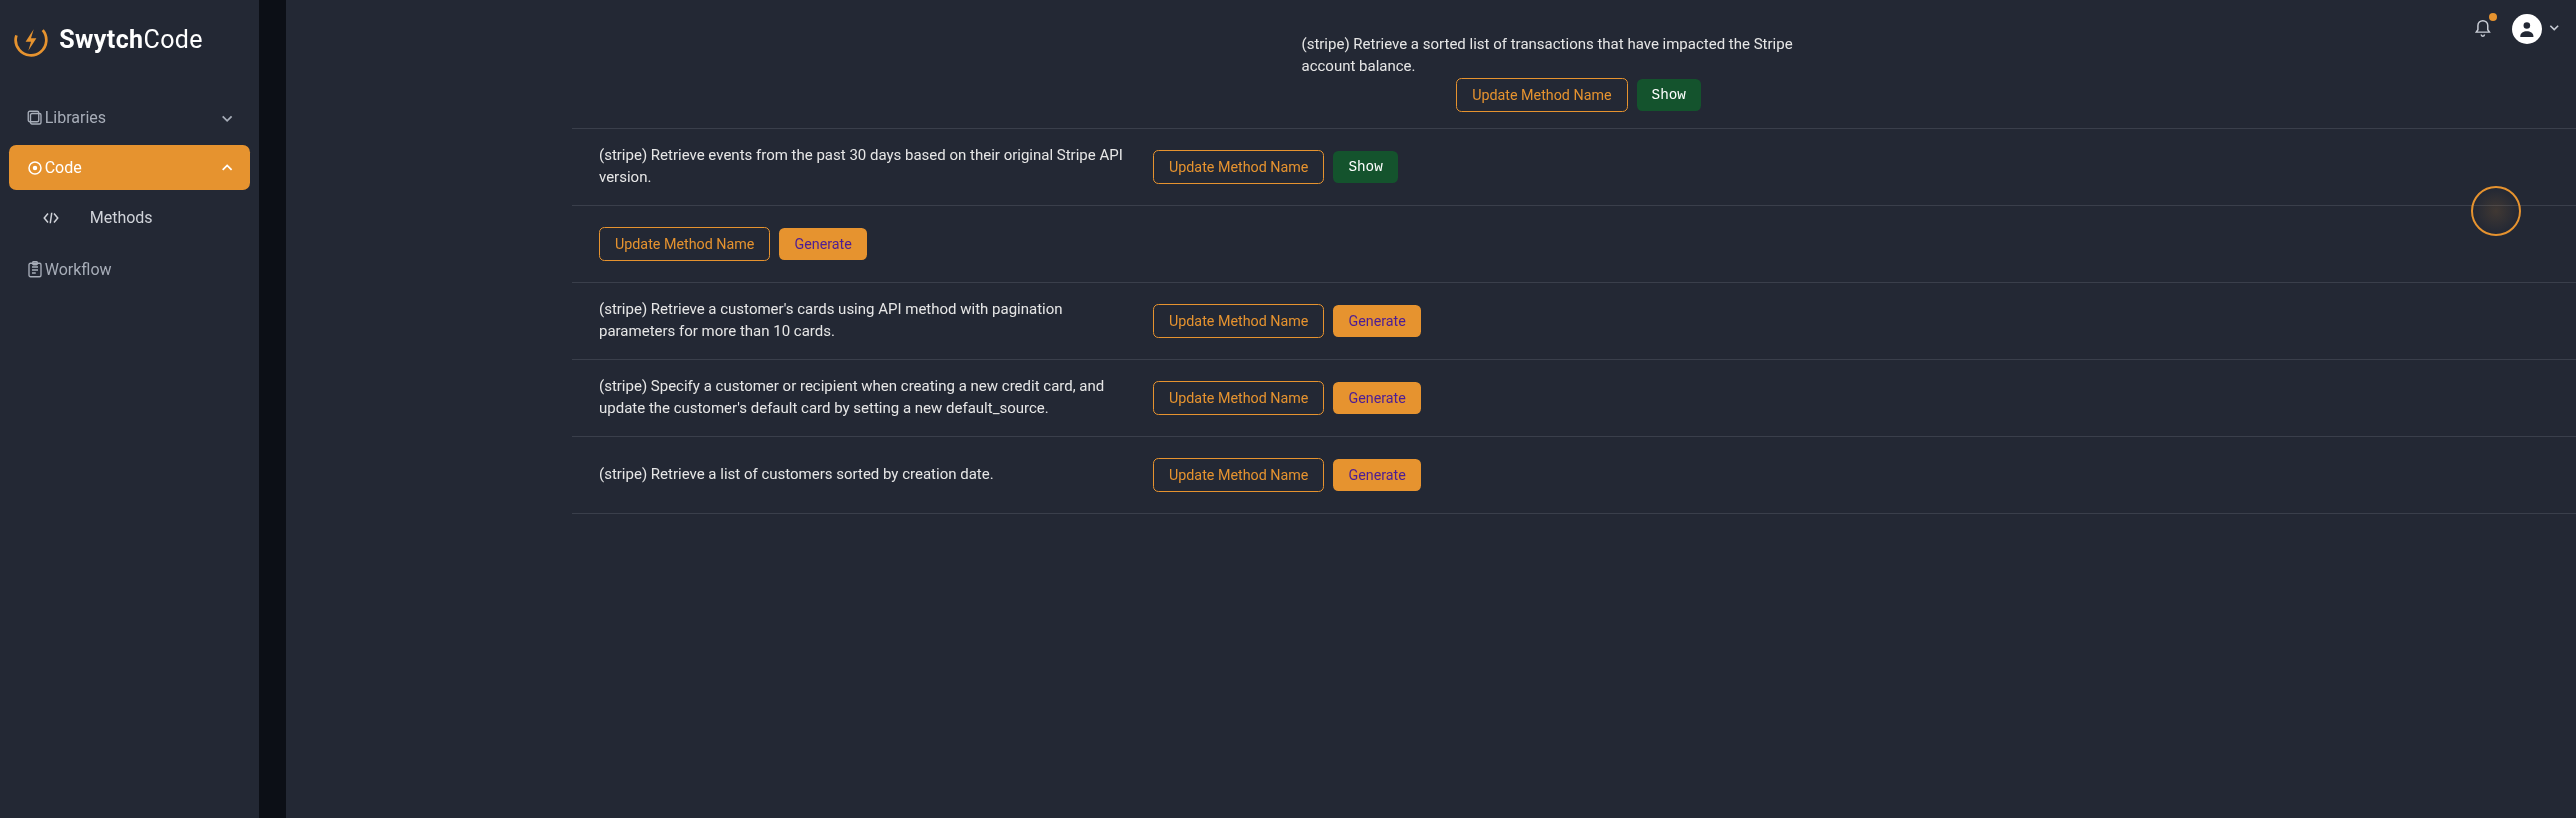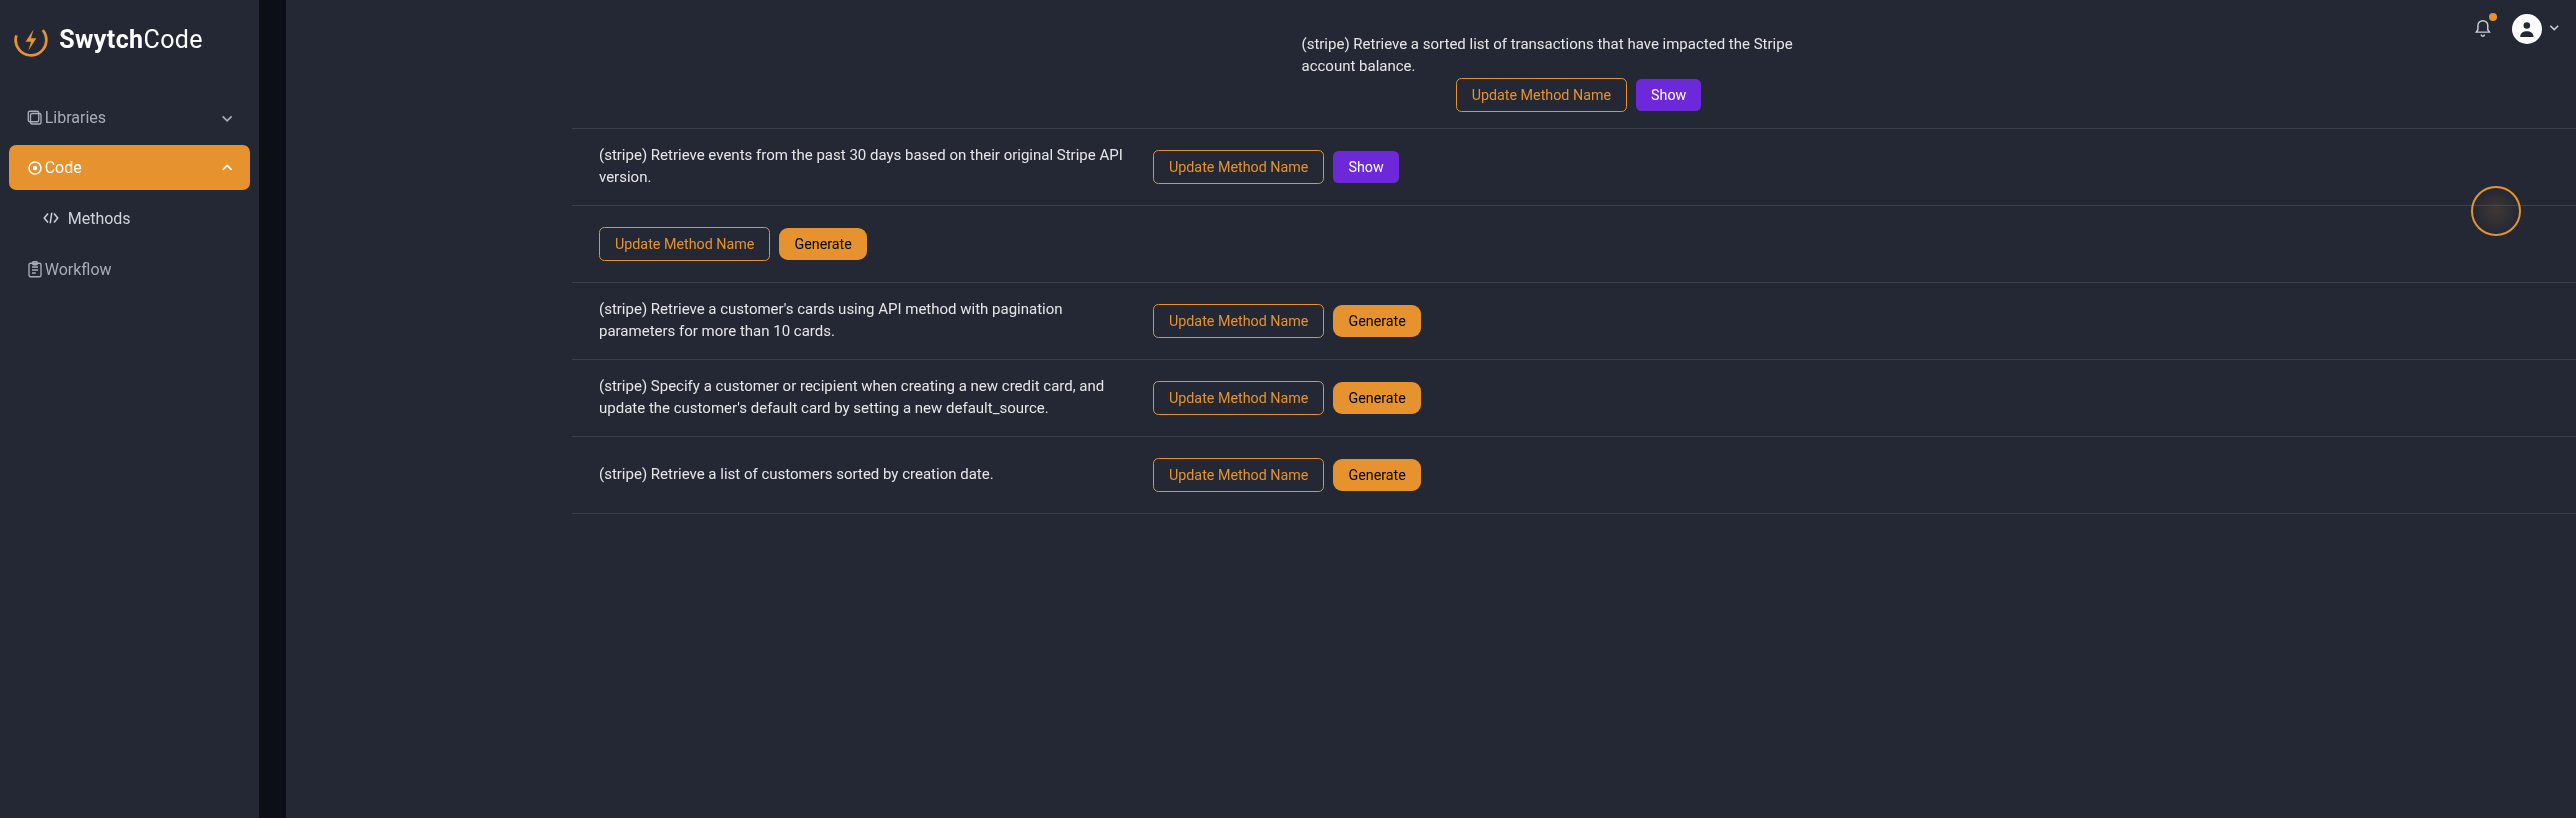--- a/index.html
+++ b/index.html
@@ -55,22 +55,22 @@
   .nav-item .icon-slot { width: 19.7px; height: 19.7px; display:flex; align-items:center; justify-content:center; color:#a7adb8; }
   .nav-item .label { flex: 1; }
   .nav-item .chev { width: 14.3px; height: 14.3px; color:#a7adb8; }
   .nav-item.active {
     background: #e6932f;
     color: #fff;
   }
   .nav-item.active .icon-slot, .nav-item.active .chev { color: #fff; }
   .nav-sub {
     display: flex;
-    align-items: flex-end;
-    gap: 7px;
+    align-items: center;
+    gap: 29px;
     padding: 12.5px 16px 12.5px 32px;
     color: #d0d3d9;
     font-size: 16px;
     cursor: pointer;
   }
   .nav-sub .icon-slot { width: 19.7px; height: 19.7px; display:flex; align-items:center; justify-content:center; color:#d0d3d9; }
 
   
   .edge-strip {
     width: 27px;
@@ -134,27 +134,27 @@
     white-space: nowrap;
     border: none;
     font-family: inherit;
   }
   .btn-outline {
     background: transparent;
     color: #e6932f;
     border: 0.9px solid #e6932f;
   }
   .btn-blue {
-    background: #6d28d9;
+    background: #14532d;
     color: #fff;
+    font-family: Liberation Mono, monospace;
   }
   .btn-orange {
     background: #e6932f;
-    color: #000000;
-    border-radius: 9px;
+    color: #4c1d95;
   }
 
   
   .click-ring {
     position: absolute;
     width: 50px; height: 50px;
     border: 2.7px solid #e6932f;
     border-radius: 50%;
     background: radial-gradient(circle, rgba(230,147,47,0.15) 0%, rgba(230,147,47,0) 70%);
     pointer-events: none;

